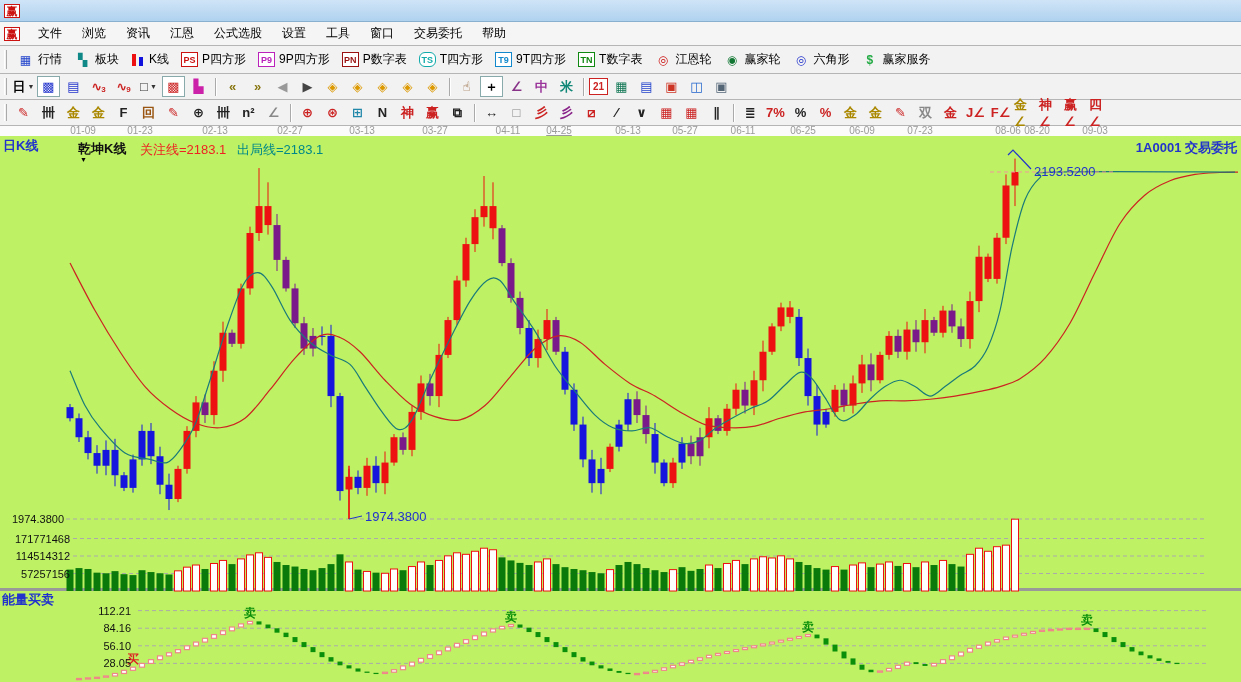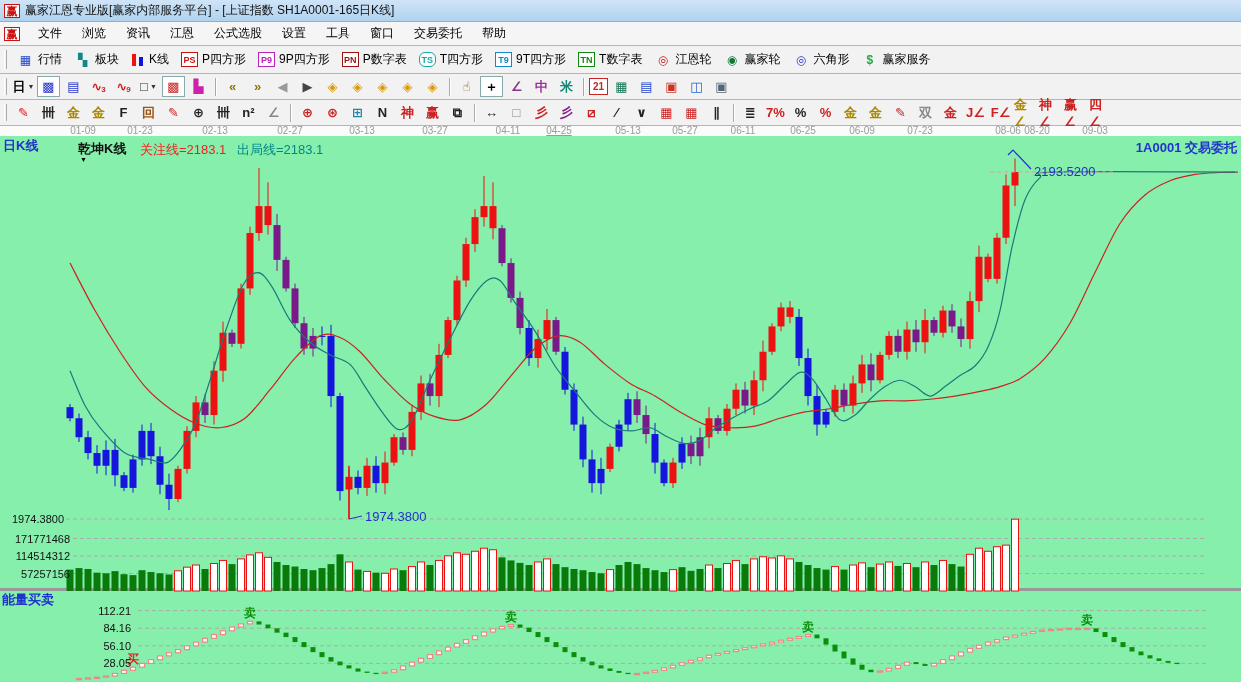--- a/index.html
+++ b/index.html
@@ -38,35 +38,34 @@
   .tool.sel{border:1px solid #8aa;background:#fff;}
   .tool .sub{font-size:8px;margin-left:-1px;margin-top:6px;}
   .tool .dd{font-size:7px;color:#333;margin-left:2px;}
   .tool.boxg{border:1px solid currentColor;background:#fff;font-size:10px;width:19px;height:17px;}
   .tsep{width:1px;height:18px;background:#aaa;margin:0 4px;box-shadow:1px 0 0 #fff;}
   
   .datebar{position:absolute;left:0;top:126px;width:100%;height:10px;background:#fbfbfb;}
   .datebar span{position:absolute;top:-1px;transform:translateX(-50%);
     font-size:10px;color:#9a9a9a;}
   
-  .chart{position:absolute;left:0;top:136px;width:1241px;height:546px;background:#86efac;}
+  .chart{position:absolute;left:0;top:136px;width:1241px;height:546px;background:#bef264;}
   .ov{position:absolute;white-space:nowrap;font-size:13px;}
   .lbl-blue{color:#2233cc;font-weight:bold;}
   .lbl-red{color:#ee2222;}
   .lbl-teal{color:#008888;}
   .qk{color:#111;font-weight:bold;}
   .qk .arr{display:block;font-size:7px;line-height:3px;color:#000;text-align:left;margin-left:2px;}
 </style>
 </head>
 <body>
 
 <div class="win">
   <div class="titlebar">
     <div class="logo">赢</div>
-    <div class="title-text">赢家江恩专业版[赢家内部服务平台] - [上证指数  SH1A0001-165日K线]</div>
   </div>
 
   <div class="menubar">
     <div class="logo">赢</div>
     <div id="menu-items" style="display:flex">
         <div class="menu-item">文件</div>
         <div class="menu-item">浏览</div>
         <div class="menu-item">资讯</div>
         <div class="menu-item">江恩</div>
         <div class="menu-item">公式选股</div>

